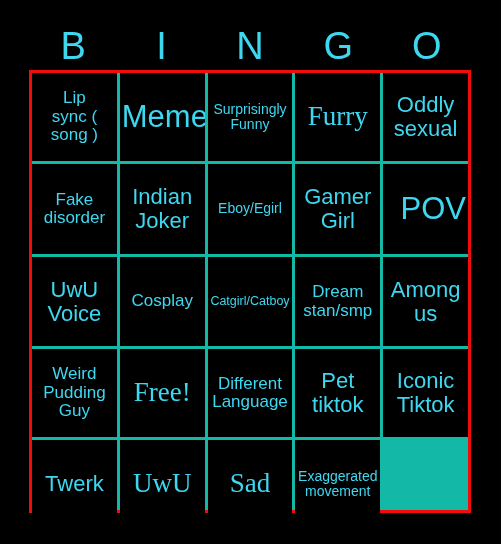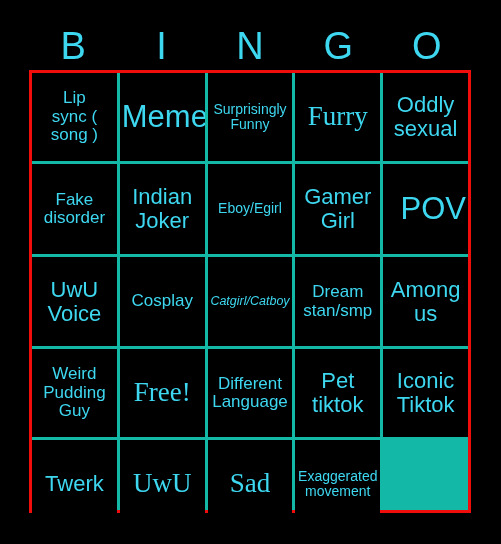--- a/index.html
+++ b/index.html
@@ -73,21 +73,21 @@
     display: block;
     width: 100%;
     white-space: pre-line;
   }
   
   .fs-xl .cell-text { font-size: 31px; text-align: right; }
   .fs-lg .cell-text { font-size: 27px; font-family: Liberation Serif, serif; }
   .fs-md .cell-text { font-size: 22px; }
   .fs-sm .cell-text { font-size: 17px; }
   .fs-xs .cell-text { font-size: 14px; }
-  .fs-xxs .cell-text { font-size: 12.5px; font-style: italic; }
+  .fs-xxs .cell-text { font-size: 12.5px; }
 </style>
 </head>
 <body>
 
 <div id="bingo-card">
 
   <div id="header-row">
     <div class="header-letter">B</div>
     <div class="header-letter">I</div>
     <div class="header-letter">N</div>

